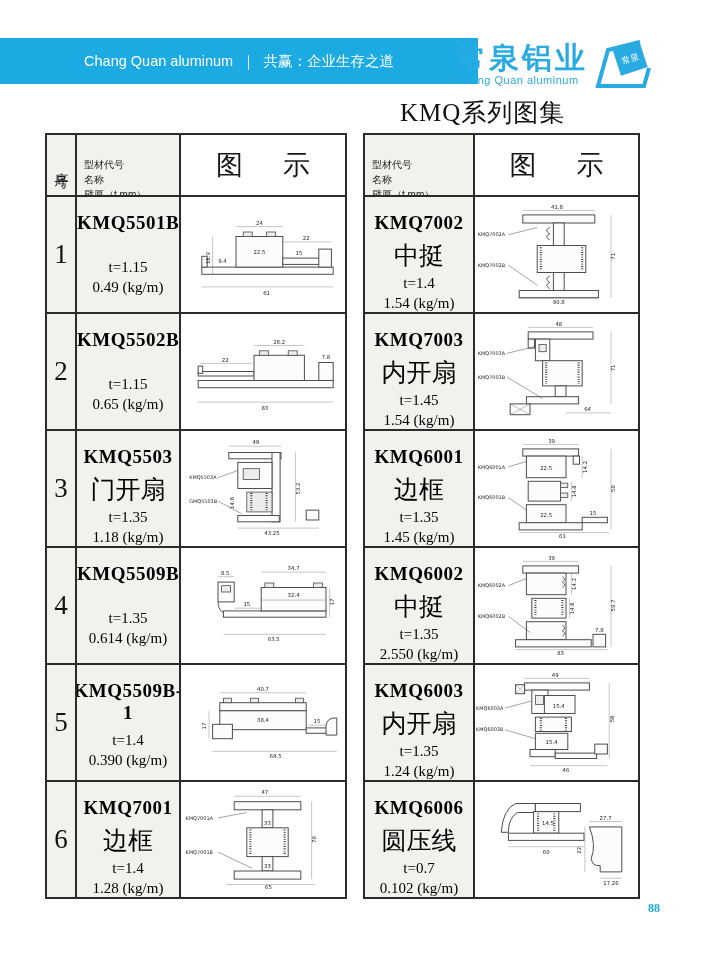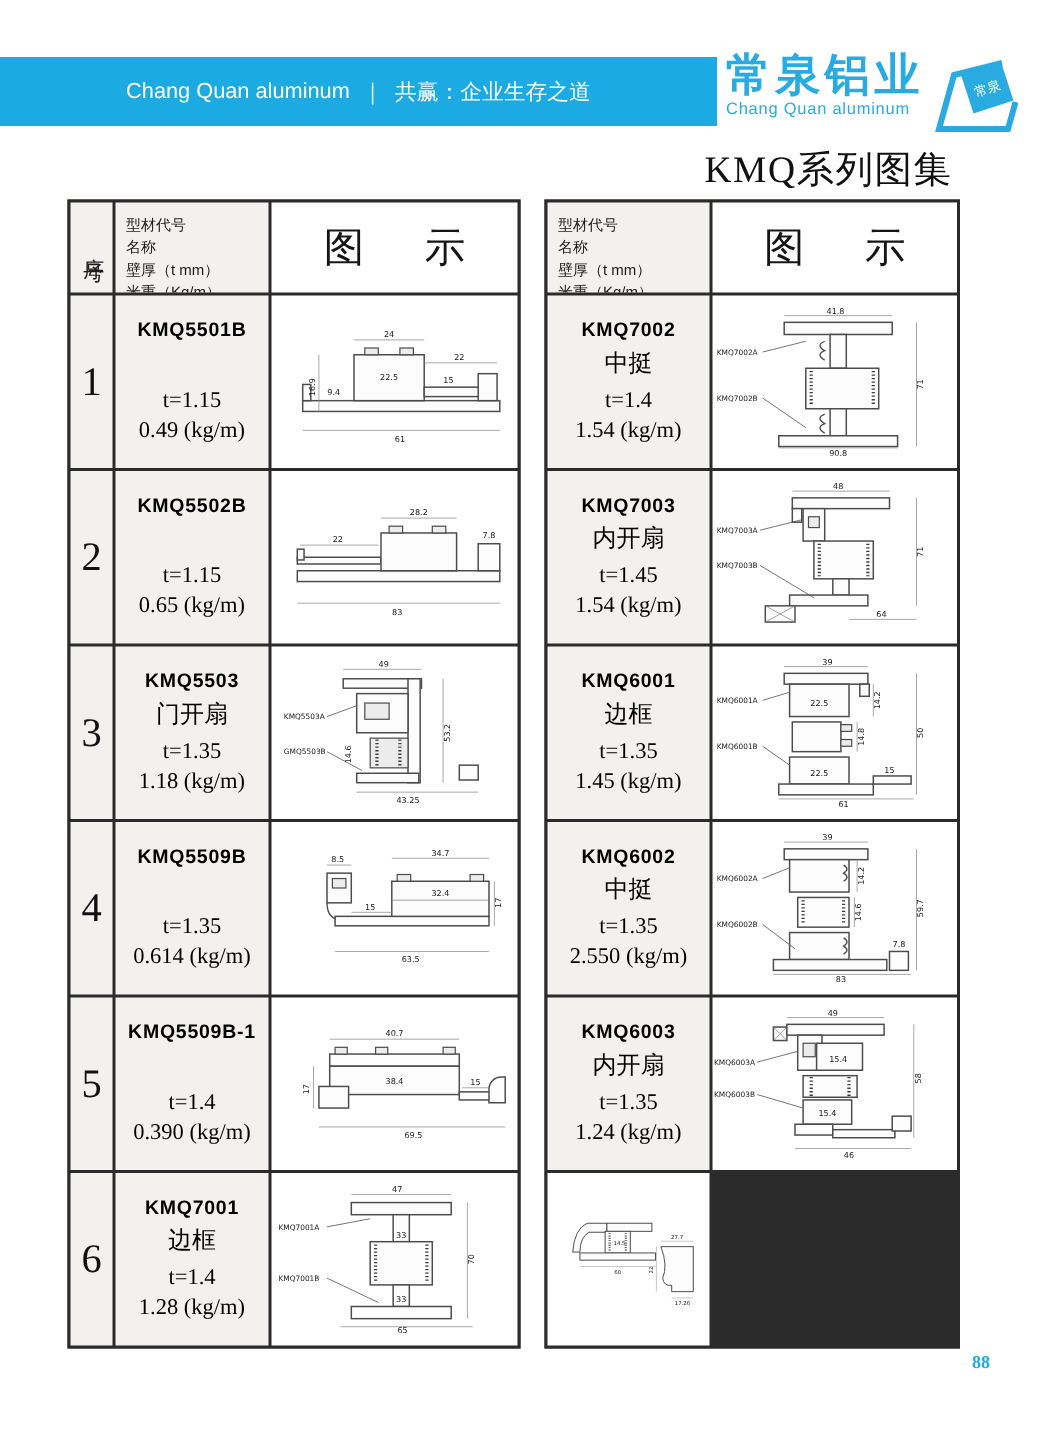--- a/index.html
+++ b/index.html
@@ -6,50 +6,50 @@
   body{width:705px;height:963px;background:#ffffff;position:relative;
        font-family:"Liberation Sans",sans-serif;overflow:hidden}
 
   
   .banner{position:absolute;left:0;top:38px;width:478px;height:46px;background:#1BAAE1;
           color:#fff;display:flex;align-items:center;justify-content:center;
           font-size:14.5px;white-space:nowrap}
   .banner .sep{margin:0 8px;font-weight:300}
 
   
-  .logo{position:absolute;left:484px;top:36px;width:218px;height:56px;display:flex;}
+  .logo{position:absolute;left:456px;top:36px;width:218px;height:56px;display:flex;align-items:center}
   .logo-txt{display:flex;flex-direction:column;line-height:1}
   .logo-cn{color:#29ABE2;font-size:30px;font-weight:bold;letter-spacing:3px}
   .logo-en{color:#29ABE2;font-size:11px;margin-top:2px;letter-spacing:.5px}
   .logo-mark{margin-left:4px}
 
-  .title{position:absolute;top:96px;left:400px;width:235px;text-align:right;
+  .title{position:absolute;top:96px;left:400px;width:235px;text-align:left;
          font-family:"Liberation Serif",serif;font-size:25px;color:#101010;letter-spacing:1px}
 
   
   .tbl{position:absolute;display:grid;background:#2b2b2b;border:2px solid #2b2b2b;gap:2px}
   .tbl-left{left:45px;top:133px;grid-template-columns:28px 102px 164px;
             grid-template-rows:60px repeat(6,115px)}
   .tbl-right{left:363px;top:133px;grid-template-columns:108px 163px;
              grid-template-rows:60px repeat(6,115px)}
   .cell{background:#fff;overflow:hidden}
   .cg{background:#F2F1ED}
   .h-idx{display:flex;align-items:center;justify-content:center;
          font-family:"Liberation Serif",serif;font-size:14px;color:#1c1c1c}
   .h-idx span{writing-mode:vertical-rl;letter-spacing:4px}
-  .h-info{padding:8px 7px;font-size:10px;line-height:1.5;color:#1c1c1c}
+  .h-info{padding:22px 7px;font-size:10px;line-height:1.5;color:#1c1c1c}
   .h-img{display:flex;align-items:center;justify-content:center;
          font-family:Liberation Mono, monospace;font-size:27px;letter-spacing:12px;
          text-indent:12px;color:#151515}
   .c-idx{display:flex;align-items:center;justify-content:center;
          font-family:"Liberation Serif",serif;font-size:27px;color:#111}
   .c-info{display:flex;flex-direction:column;align-items:center;text-align:center;
           padding:15px 3px 16px;color:#000}
-  .code{font-family:Liberation Sans, sans-serif;font-weight:bold;font-size:13px;letter-spacing:.5px}
-  .cname{font-size:16px;margin-top:5px}
+  .code{font-family:Liberation Serif, serif;font-weight:bold;font-size:19px;letter-spacing:.5px}
+  .cname{font-size:25px;margin-top:5px}
   .sp{flex:1}
   .thick,.wt{font-family:"Liberation Serif",serif;font-size:15px;margin-top:3px}
   .c-img{display:flex;align-items:center;justify-content:center}
 
   
   svg.draw{width:162px;height:107px}
   .pf{fill:#fcfcfc;stroke:#4c4c4c;stroke-width:1.1}
   .pf2{fill:#ececec;stroke:#4c4c4c;stroke-width:.9}
   .ln{fill:none;stroke:#4c4c4c;stroke-width:1}
   .dl{stroke:#8a8a8a;stroke-width:.55}
@@ -467,20 +467,27 @@
       <text class="lb" x="0" y="42">KMQ6003A</text>
       <text class="lb" x="0" y="66">KMQ6003B</text>
       <text class="dt" x="88" y="5.5">49</text>
       <text class="dt" x="92" y="40">15.4</text>
       <text class="dt" x="84" y="80">15.4</text>
       <text class="dt" x="153" y="52" transform="rotate(-90 153 52)">58</text>
       <text class="dt" x="100" y="111">46</text>
     </svg>
   </div>
 
+  <div class="cell cg c-info">
+    <div class="code">KMQ6006</div>
+    <div class="cname">圆压线</div>
+    <div class="sp"></div>
+    <div class="thick">t=0.7</div>
+    <div class="wt">0.102 (kg/m)</div>
+  </div>
   <div class="cell c-img">
     <svg class="draw" viewBox="0 0 180 112">
       <path class="pf" d="M28,48 q2,-26 16,-32 h22 v10 h-20 q-10,6 -10,22 z"></path>
       <rect class="pf" x="66" y="16" width="50" height="9"></rect>
       <rect class="pf" x="64" y="25" width="28" height="24"></rect>
       <line class="dot" x1="69" y1="27" x2="69" y2="47"></line>
         <line class="dot" x1="87" y1="27" x2="87" y2="47"></line>
       <rect class="pf" x="36" y="49" width="84" height="8"></rect>
       <line class="dl" x1="36" y1="64" x2="120" y2="64"></line>
       <path class="pf" d="M126,42 h36 v50 h-24 v-7 q-9,1 -10,-8 q6,-14 -2,-35 z"></path>

